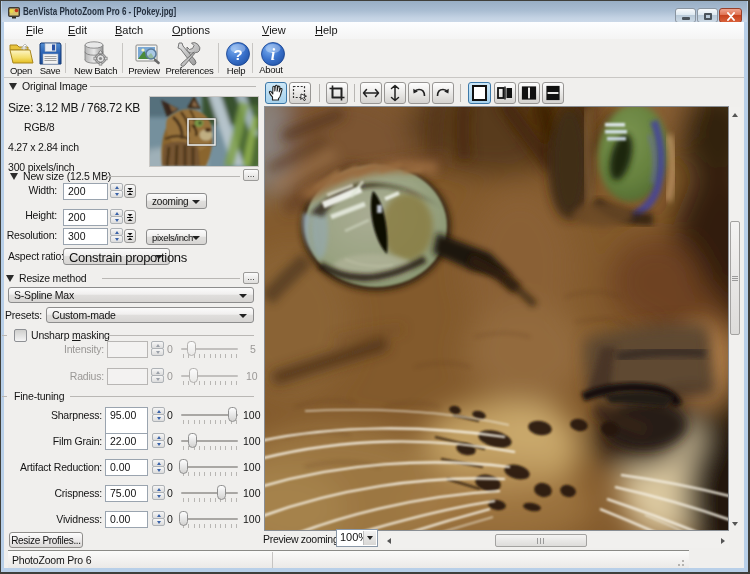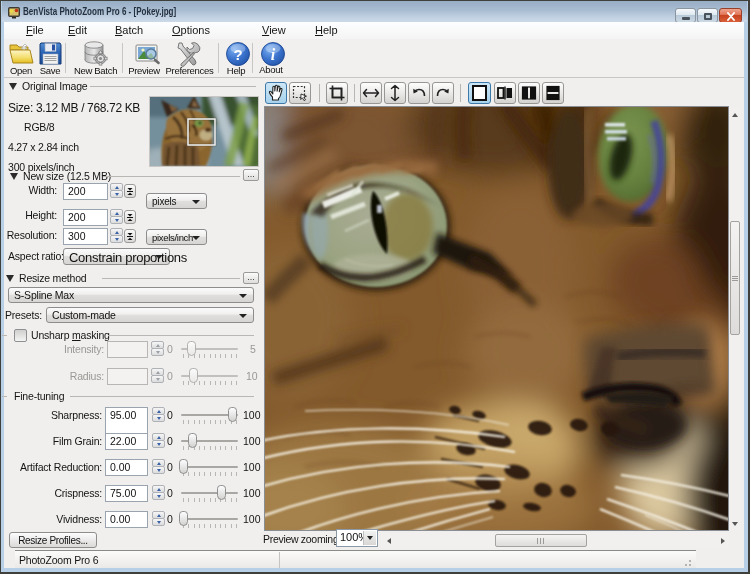--- a/index.html
+++ b/index.html
@@ -55,21 +55,21 @@
   .snum.dis { color:#9a9896; }
   
   .toolb { position:absolute; width:22px; height:22px; border:1px solid #989694; border-radius:3px; background:linear-gradient(#fefefe,#e8e7e5 55%,#d4d2cf); }
   .toolb.sel { border-color:#3c78a8; background:linear-gradient(#cde7f7,#a8d2ec); }
   .toolb svg { position:absolute; left:0; top:0; }
   
   .sb { position:absolute; background:#f1f0ee; }
   .sbthumb { position:absolute; border:1px solid #a3a2a0; border-radius:2px; background:linear-gradient(#f4f3f2,#dddcda); }
   .sbarr { position:absolute; width:0; height:0; }
   
-  #status { left:15px; top:550px; width:681px; height:18px; background:linear-gradient(#fbfbfa,#ebe9e7); border-top:1px solid #8a8a86; }
+  #status { left:8px; top:550px; width:681px; height:18px; background:linear-gradient(#fbfbfa,#ebe9e7); border-top:1px solid #8a8a86; }
   .winbtn { position:absolute; border-radius:3px; }
 </style>
 </head>
 <body>
 <div class="abs" id="frame"></div>
 <div class="abs" id="titlebar"></div>
 
 <svg class="abs" style="left:8px;top:7px" width="12" height="12" viewBox="0 0 12 12">
   <rect x="0.5" y="0.5" width="11" height="9" rx="1" fill="#4a4238" stroke="#2e2a22" stroke-width="0.8"></rect>
   <rect x="1.5" y="1.5" width="9" height="7" fill="#d8c26a"></rect>
@@ -286,21 +286,21 @@
 <div class="spin" style="left:110px;top:183px;">
     <div class="b up"></div>
     <div class="b dn"></div>
   </div>
 <div class="eqbtn" style="left:124px;top:184px;">
     <svg width="8" height="10" viewBox="0 0 8 10">
       <path d="M1.5 2 L6.5 2 L4 4.5 Z M1 5 L7 5 L7 6 L1 6 Z M4 6.8 L1.5 9 L6.5 9 Z" fill="#111"></path>
     </svg>
   </div>
 <div class="dd" style="left:146px;top:193px;width:61px;height:16px;">
-    <span style="font-size:10px;letter-spacing:-0.2px">pixels</span>
+    <span style="font-size:10px;letter-spacing:-0.2px">zooming</span>
     <i class="arr"></i>
   </div>
 
 <div class="ptext" style="right:693px;top:209px;margin-left:19px;">Height:</div>
 <div class="inp" style="left:63px;top:209px;width:45px;height:17px;">200</div>
 <div class="spin" style="left:110px;top:209px;">
     <div class="b up"></div>
     <div class="b dn"></div>
   </div>
 <div class="eqbtn" style="left:124px;top:210px;">
@@ -431,21 +431,21 @@
 <div class="spin" style="left:152px;top:511px;">
     <div class="b up"></div>
     <div class="b dn"></div>
   </div>
 <div class="snum" style="left:167px;top:513px;">0</div>
 <div class="strack" style="left:181px;top:518px;width:57px;"></div>
 <div class="sticks" style="left:183px;top:524px;width:55px;"></div>
 <div class="sthumb" style="left:179px;top:511px;"></div>
 <div class="snum" style="left:243px;top:513px;">100</div>
 
-<div class="abs" style="left:9px;top:532px;width:88px;height:16px;border:1px solid #8f8d8b;border-radius:3px;background:linear-gradient(#fdfdfd,#eceaea 50%,#dcdad8);font-size:10px;letter-spacing:-0.3px;color:#111;text-align:center;line-height:15px;white-space:nowrap;">Resize Profiles...</div>
+<div class="abs" style="left:9px;top:532px;width:74px;height:16px;border:1px solid #8f8d8b;border-radius:3px;background:linear-gradient(#fdfdfd,#eceaea 50%,#dcdad8);font-size:10px;letter-spacing:-0.3px;color:#111;text-align:center;line-height:15px;white-space:nowrap;">Resize Profiles...</div>
 
 <div class="toolb sel" style="left:265px;top:82px;">
   <svg width="20" height="20" viewBox="0 0 20 20">
       <path d="M6.5 17 L6.5 14 Q4 11.5 3.5 9.5 Q3.2 8.2 4.3 8.2 Q5.2 8.2 6 10 L6.8 11 L6.8 4.5 Q6.8 3.2 7.8 3.2 Q8.8 3.2 8.8 4.5 L8.8 8 L9.3 3.4 Q9.4 2.2 10.4 2.3 Q11.4 2.4 11.3 3.7 L11.1 8.2 L12 4.2 Q12.3 3 13.2 3.2 Q14.1 3.5 13.9 4.7 L13.2 8.8 L14.2 6.3 Q14.7 5.2 15.5 5.6 Q16.3 6 15.9 7.2 L14.5 12 Q14 14.5 12.5 15.5 L12.5 17 Z" fill="#fff" stroke="#222" stroke-width="1.1" stroke-linejoin="round"></path>
     </svg>
 </div>
 <div class="toolb" style="left:289px;top:82px;">
   <svg width="20" height="20" viewBox="0 0 20 20">
       <rect x="3.5" y="3.5" width="11" height="11" fill="none" stroke="#333" stroke-width="1.2" stroke-dasharray="2 1.6"></rect>
       <path d="M11 11 L16.5 13.2 L13.8 14 L15.5 16.8 L14 17.6 L12.4 14.8 L10.8 16.5 Z" fill="#fff" stroke="#222" stroke-width="0.9"></path>

